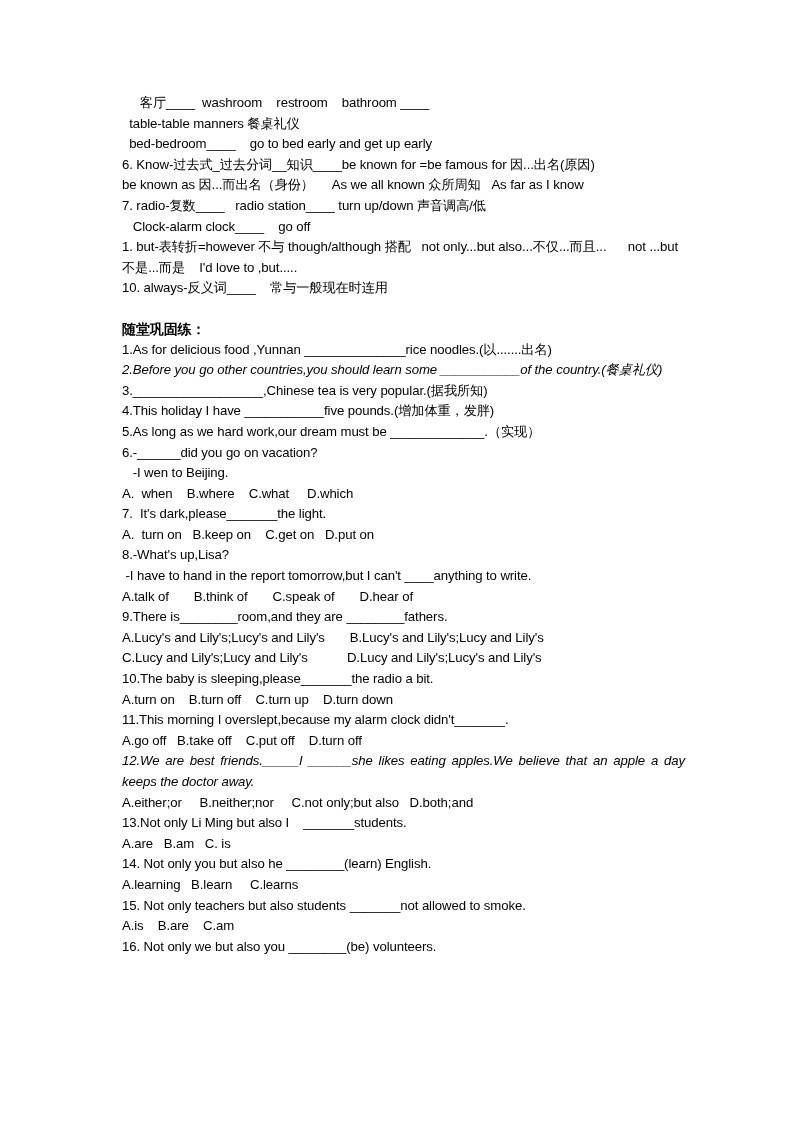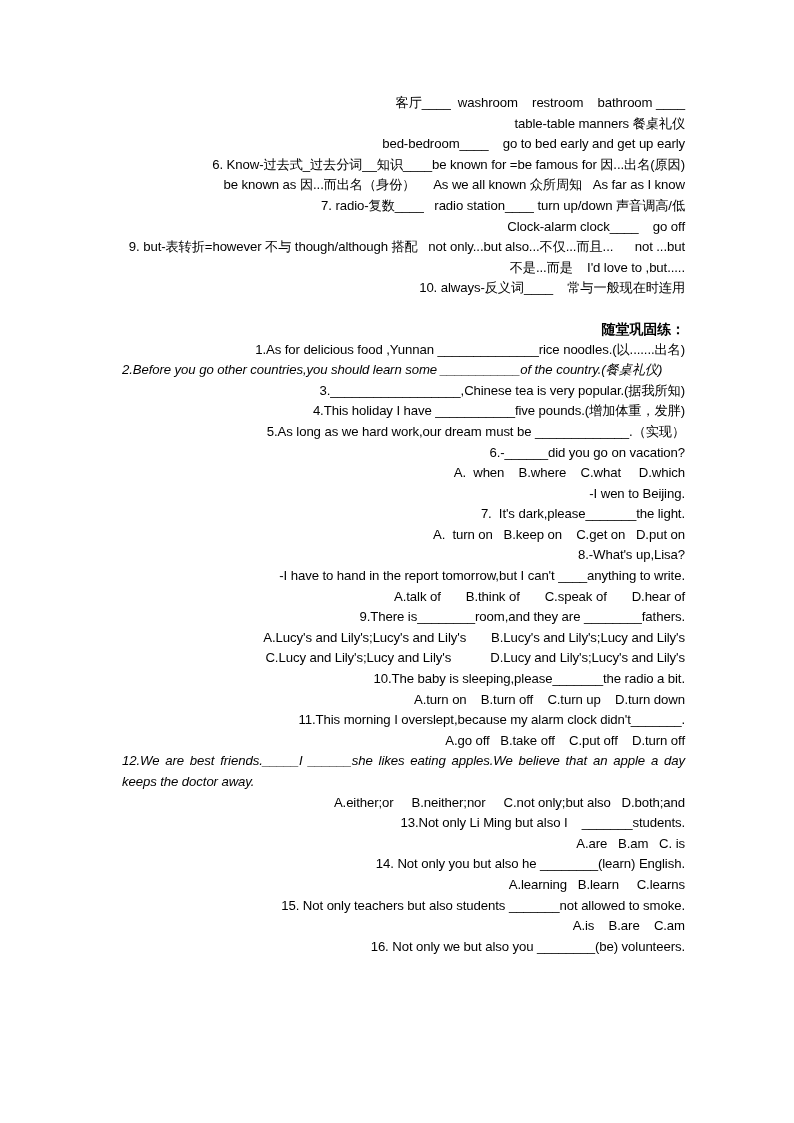--- a/index.html
+++ b/index.html
@@ -26,21 +26,21 @@
   .content {
     position: absolute;
     left: 122px;
     top: 93px;
     width: 563px;
   }
   .ln {
     font-size: 13.2px;
     line-height: 20.6px;
     white-space: pre-wrap;
-    text-align: right;
+    text-align: left;
     letter-spacing: -0.1px;
   }
   .ln.just {
     text-align: justify;
     text-align-last: left;
     font-style: italic;
   }
   .ln.bold {
     font-weight: bold;
     font-size: 14px;
@@ -56,40 +56,40 @@
 <div class="page">
   <div class="content">
 
     <div class="ln">     客厅____  washroom    restroom    bathroom ____</div>
     <div class="ln">  table-table manners 餐桌礼仪</div>
     <div class="ln">  bed-bedroom____    go to bed early and get up early</div>
     <div class="ln">6. Know-过去式_过去分词__知识____be known for =be famous for 因...出名(原因)</div>
     <div class="ln">be known as 因...而出名（身份）     As we all known 众所周知   As far as I know</div>
     <div class="ln">7. radio-复数____   radio station____ turn up/down 声音调高/低</div>
     <div class="ln">   Clock-alarm clock____    go off</div>
-    <div class="ln">9. but-表转折=however 不与 though/although 搭配   not only...but also...不仅...而且...      not ...but 不是...而是    I'd love to ,but.....</div>
+    <div class="ln">1. but-表转折=however 不与 though/although 搭配   not only...but also...不仅...而且...      not ...but 不是...而是    I'd love to ,but.....</div>
     <div class="ln">10. always-反义词____    常与一般现在时连用</div>
 
     <div class="gap"></div>
 
     <div class="ln bold">随堂巩固练：</div>
 
     <div class="ln">1.As for delicious food ,Yunnan ______________rice noodles.(以.......出名)</div>
 
     <div class="ln just">2.Before you go other countries,you should learn some ___________of the country.(餐桌礼仪)</div>
 
     <div class="ln">3.__________________,Chinese tea is very popular.(据我所知)</div>
 
     <div class="ln">4.This holiday I have ___________five pounds.(增加体重，发胖)</div>
 
     <div class="ln">5.As long as we hard work,our dream must be _____________.（实现）</div>
 
     <div class="ln">6.-______did you go on vacation?</div>
+    <div class="ln">   -I wen to Beijing.</div>
     <div class="ln">A.  when    B.where    C.what     D.which</div>
-    <div class="ln">   -I wen to Beijing.</div>
 
     <div class="ln">7.  It's dark,please_______the light.</div>
     <div class="ln">A.  turn on   B.keep on    C.get on   D.put on</div>
 
     <div class="ln">8.-What's up,Lisa?</div>
     <div class="ln"> -I have to hand in the report tomorrow,but I can't ____anything to write.</div>
     <div class="ln">A.talk of       B.think of       C.speak of       D.hear of</div>
 
     <div class="ln">9.There is________room,and they are ________fathers.</div>
     <div class="ln">A.Lucy's and Lily's;Lucy's and Lily's       B.Lucy's and Lily's;Lucy and Lily's</div>

